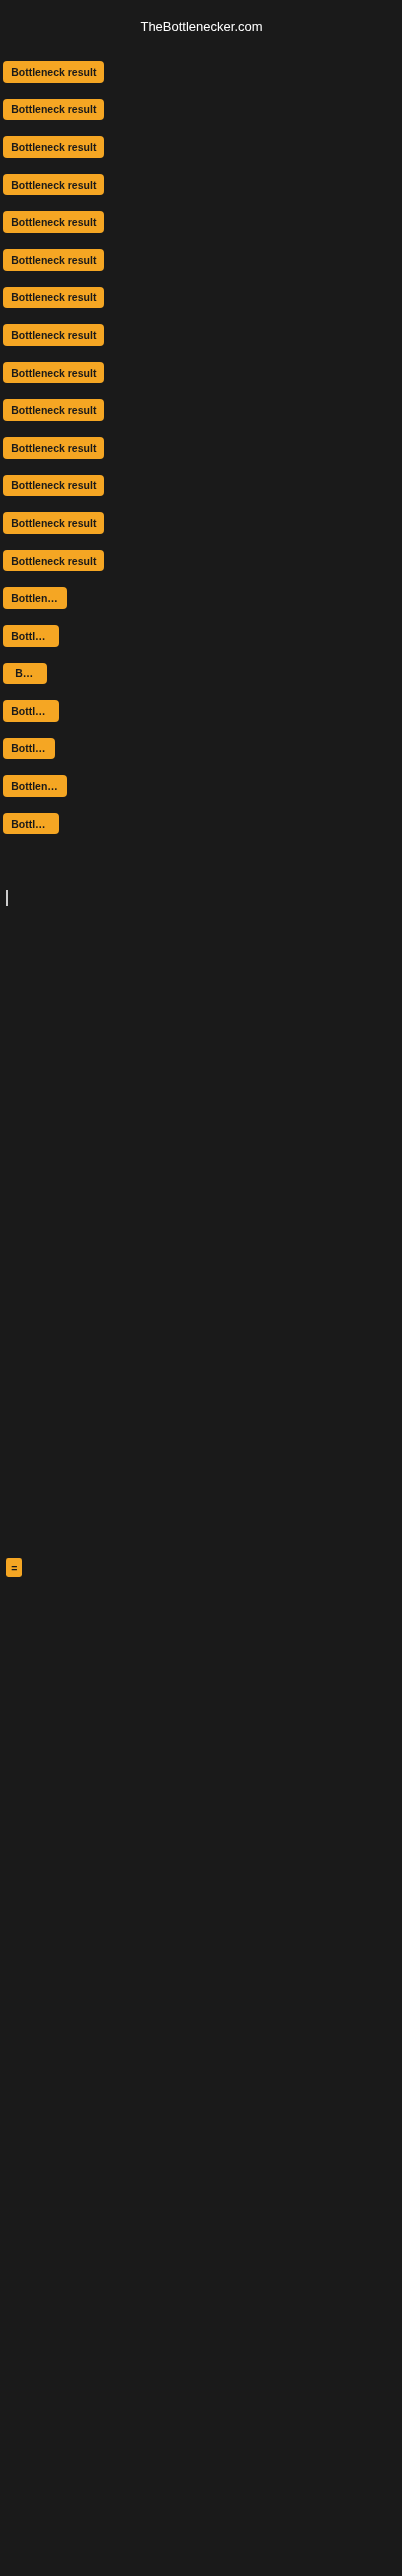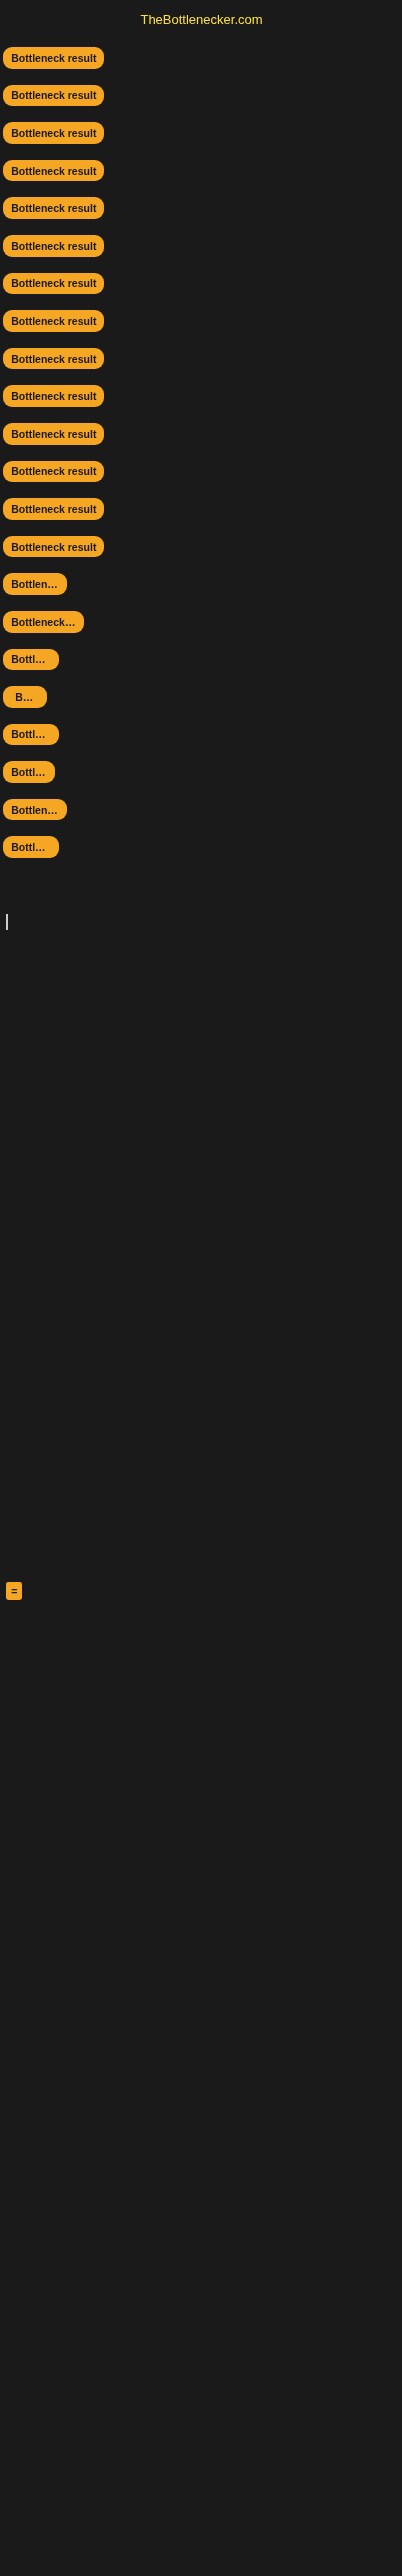--- a/index.html
+++ b/index.html
@@ -11,39 +11,39 @@
     body {
       width: 403px;
       min-height: 2576px;
       background-color: #1a1a1a;
       font-family: Arial, sans-serif;
       position: relative;
     }
 
     .site-title {
       text-align: center;
-      color: #fde047;
+      color: #ffffff;
       font-size: 13px;
-      padding: 12px 0;
+      padding: 19px 0;
       background-color: #1a1a1a;
     }
 
     .bottleneck-item {
       display: flex;
       align-items: center;
       padding: 8px 3.2px;
     }
 
     .bottleneck-badge {
       background-color: #f5a623;
       color: #1a1a1a;
       font-size: 10.5px;
       font-weight: bold;
       padding: 4.8px 8px;
-      border-radius: 9px;
+      border-radius: 4px;
       white-space: nowrap;
       overflow: hidden;
       text-overflow: ellipsis;
       display: inline-block;
     }
 
     .footer-area {
       margin-top: 32px;
       padding: 8px 3.2px;
     }
@@ -110,23 +110,20 @@
     <div class="bottleneck-item">
       <span class="bottleneck-badge" style="max-width: 113px;">Bottleneck result</span>
     </div>
     <div class="bottleneck-item">
       <span class="bottleneck-badge" style="max-width: 113px;">Bottleneck result</span>
     </div>
     <div class="bottleneck-item">
       <span class="bottleneck-badge" style="max-width: 64px;">Bottleneck</span>
     </div>
     <div class="bottleneck-item">
-      <span class="bottleneck-badge" style="max-width: 81px;">Bottleneck re</span>
-    </div>
-    <div class="bottleneck-item">
       <span class="bottleneck-badge" style="max-width: 56px;">Bottlene</span>
     </div>
     <div class="bottleneck-item">
       <span class="bottleneck-badge" style="max-width: 44px; padding-left: 12px;">Bottle</span>
     </div>
     <div class="bottleneck-item">
       <span class="bottleneck-badge" style="max-width: 56px;">Bottlene</span>
     </div>
     <div class="bottleneck-item">
       <span class="bottleneck-badge" style="max-width: 52px; text-align: center;">Bottlen</span>

